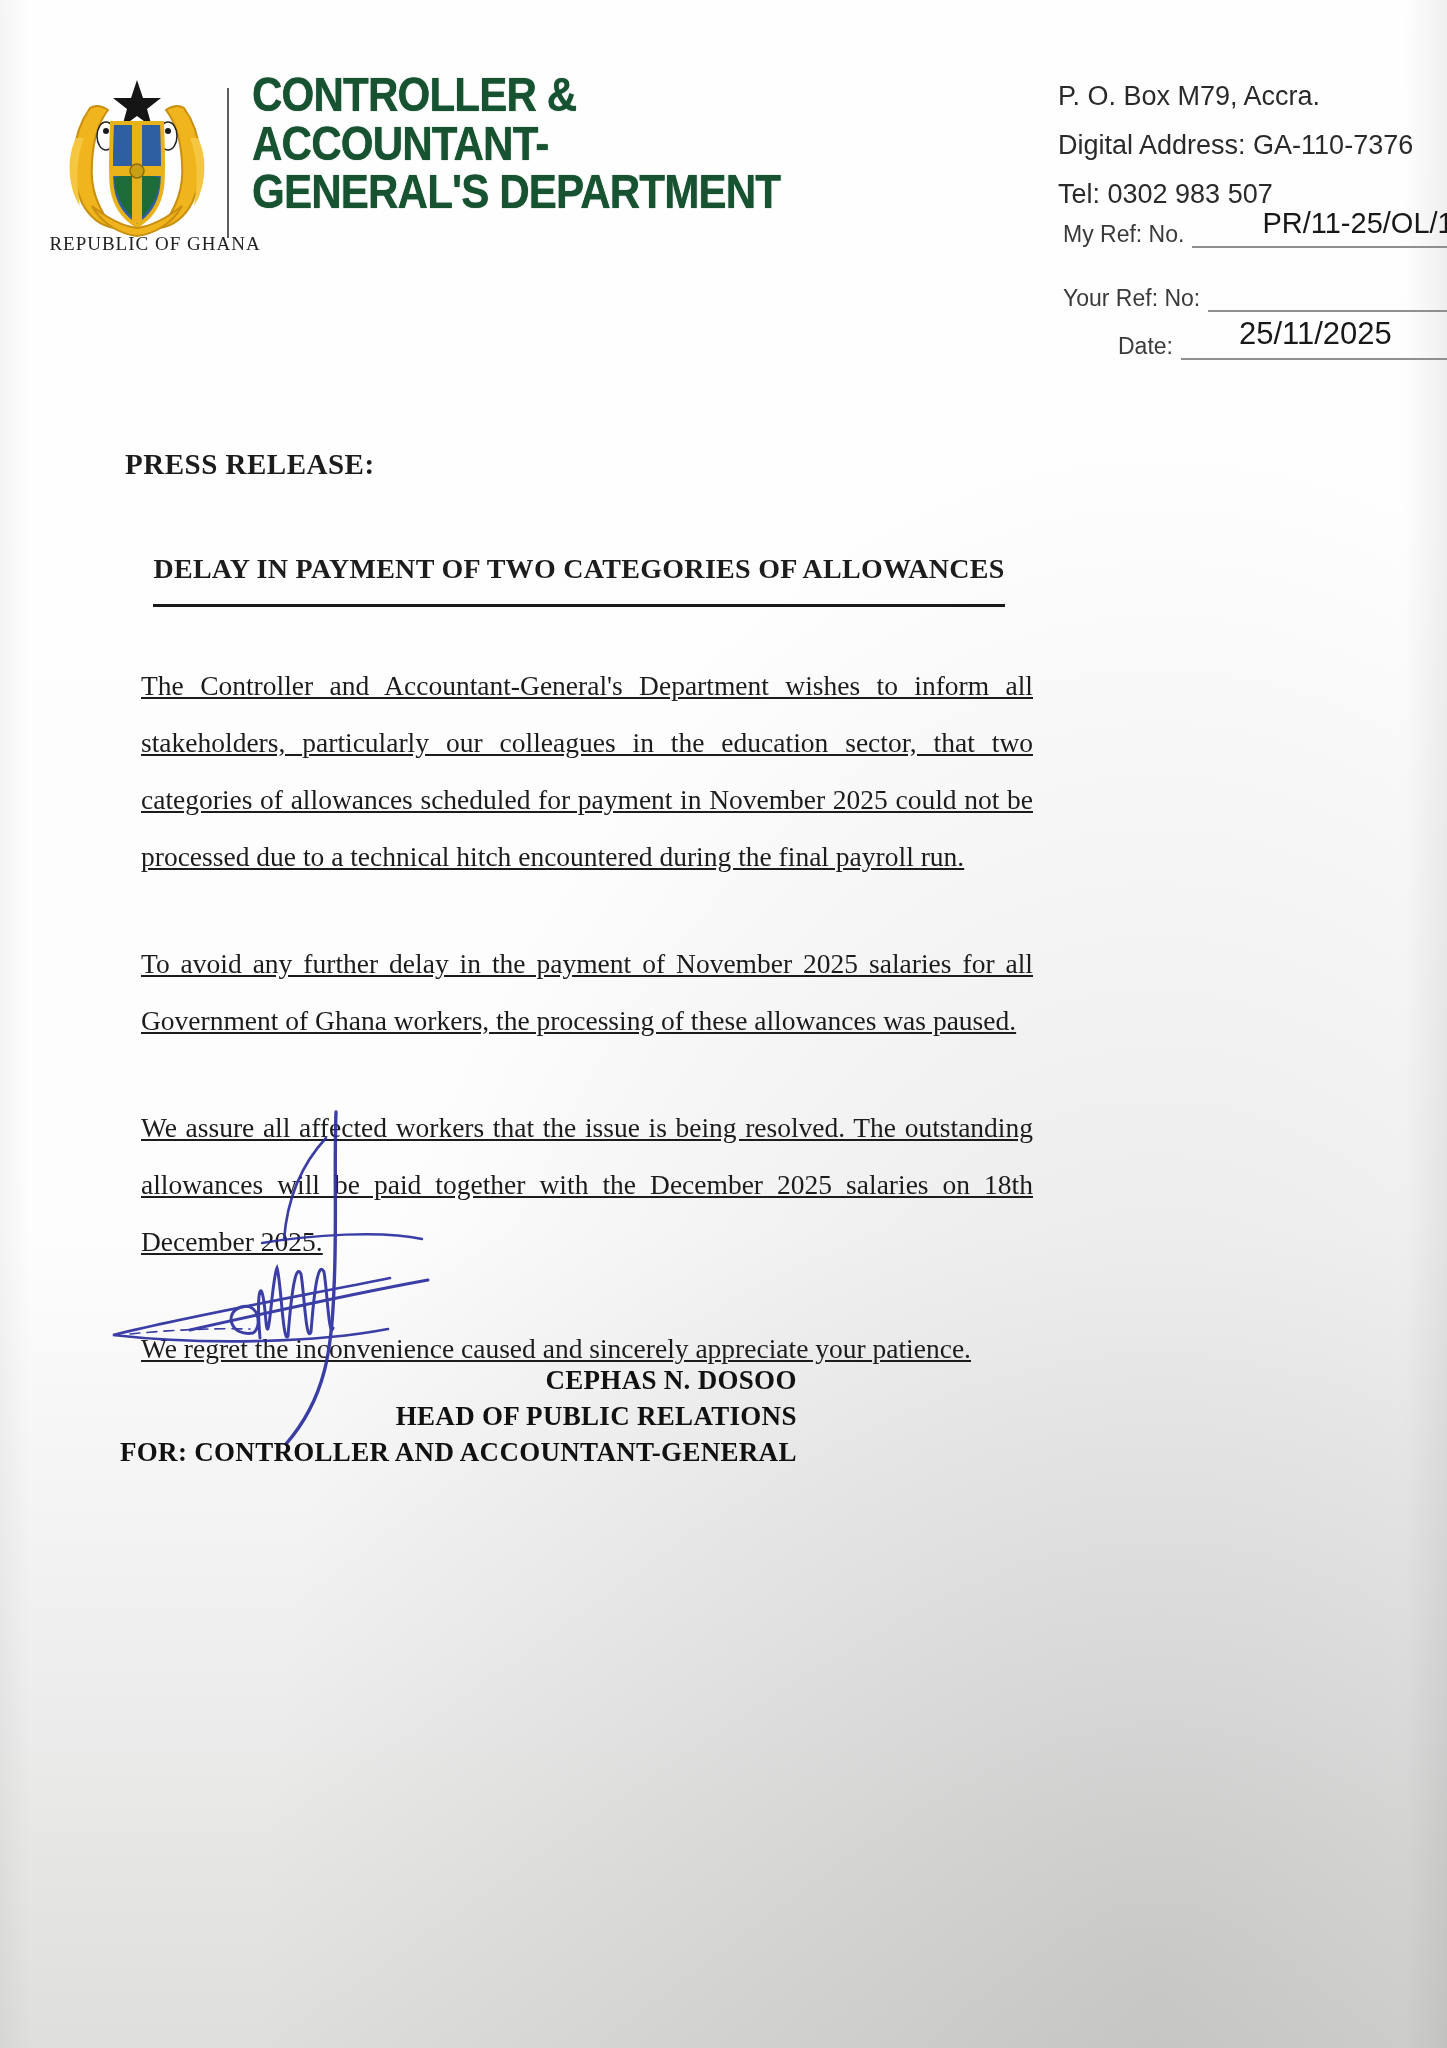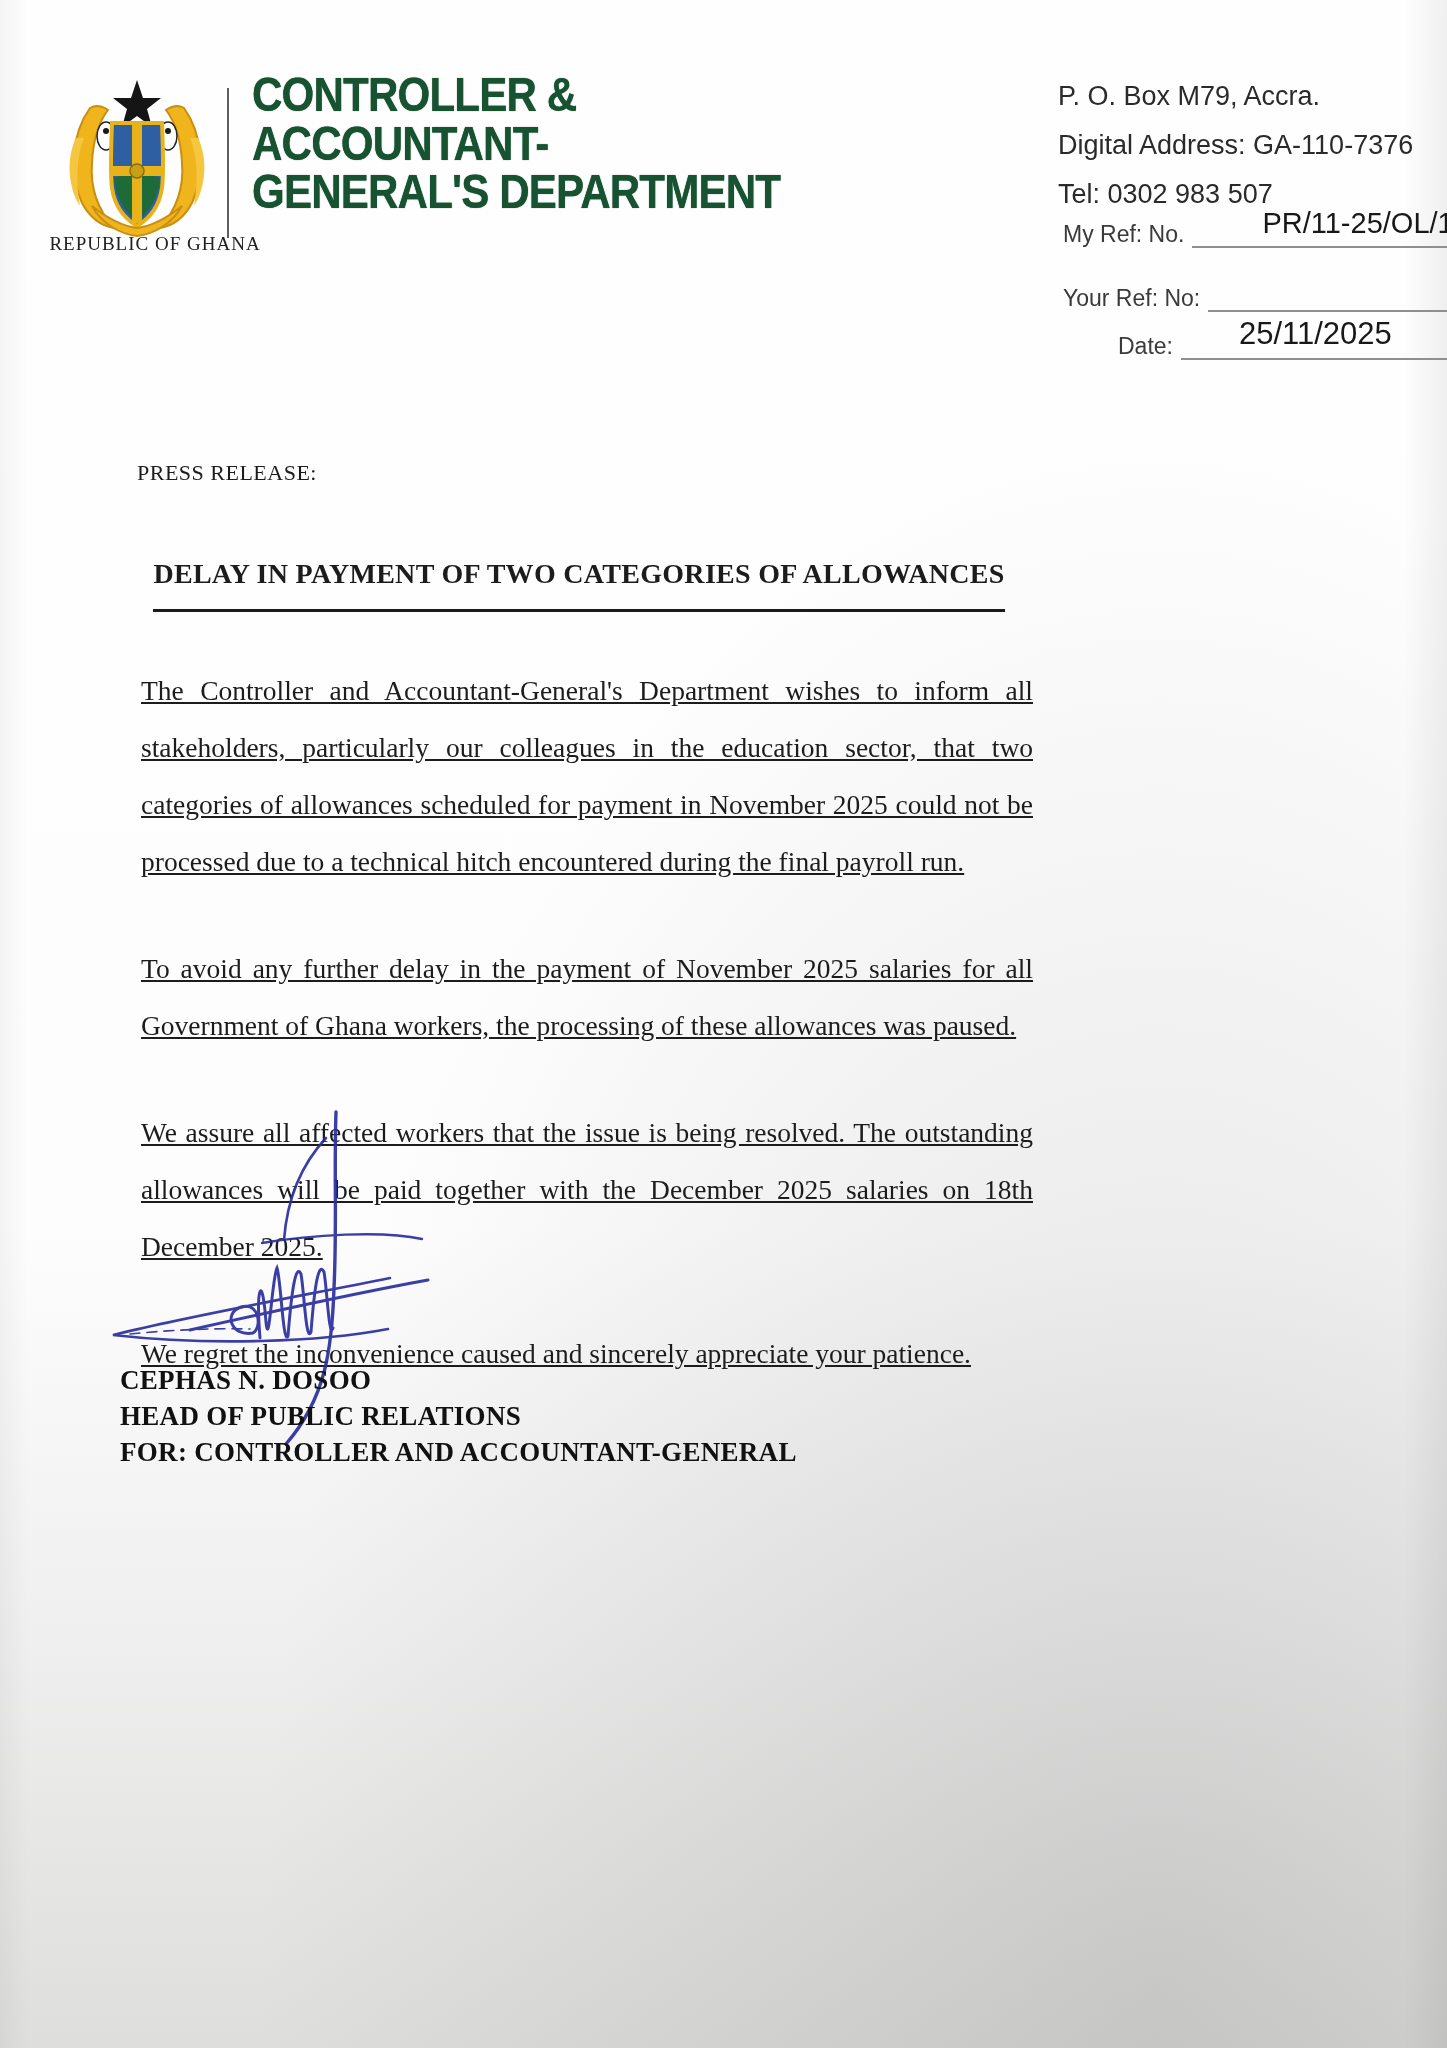--- a/index.html
+++ b/index.html
@@ -39,30 +39,30 @@
   .ref-row .ref-line{flex:1;border-bottom:2px solid #8f8f8f;height:1.2em;margin-left:8px;position:relative;}
   .ref-row .ref-value{position:absolute;bottom:6px;left:70px;
     font-family:"Liberation Sans", sans-serif;font-size:29px;color:#181818;white-space:nowrap;}
   #myref{left:1063px;top:218px;width:384px;}
   #yourref{left:1063px;top:282px;width:384px;}
   #dateref{left:1118px;top:330px;width:329px;}
   #dateref .ref-value{font-size:31px;left:58px;margin-top:28px;}
 
   
   .body-block{position:absolute;left:125px;top:448px;width:908px;}
-  .press-release{font-weight:normal;font-size:22px;letter-spacing:0.5px;margin:12px;}
+  .press-release{font-weight:bold;font-size:29px;letter-spacing:0.5px;margin:0;}
   .doc-title{margin:72px 0 0 0;text-align:center;font-size:28px;font-weight:bold;letter-spacing:0.3px;}
   .doc-title span{display:inline-block;border-bottom:3px solid #1a1a1a;padding-bottom:19px;}
   .para{margin:50px 0 0 16px;font-size:27.5px;line-height:57px;text-align:justify;text-decoration:underline;}
   .para.last{text-align:left;}
 
   
   .signature-svg{position:absolute;left:90px;top:1108px;width:360px;height:340px;}
   .sig-block{position:absolute;left:120px;top:1362px;
-    font-weight:bold;font-size:27px;line-height:36px;letter-spacing:0.3px;color:#111;}
+    font-weight:bold;font-size:27px;line-height:36px;letter-spacing:0.3px;color:#111;text-align:right;}
 </style>
 </head>
 <body>
 
 <div class="page">
 
   <svg class="coat" viewBox="0 0 150 162">
 
     <polygon points="75,2 81,20 99,20 85,31 90,49 75,38 60,49 65,31 51,20 69,20" fill="#151515"></polygon>
 

